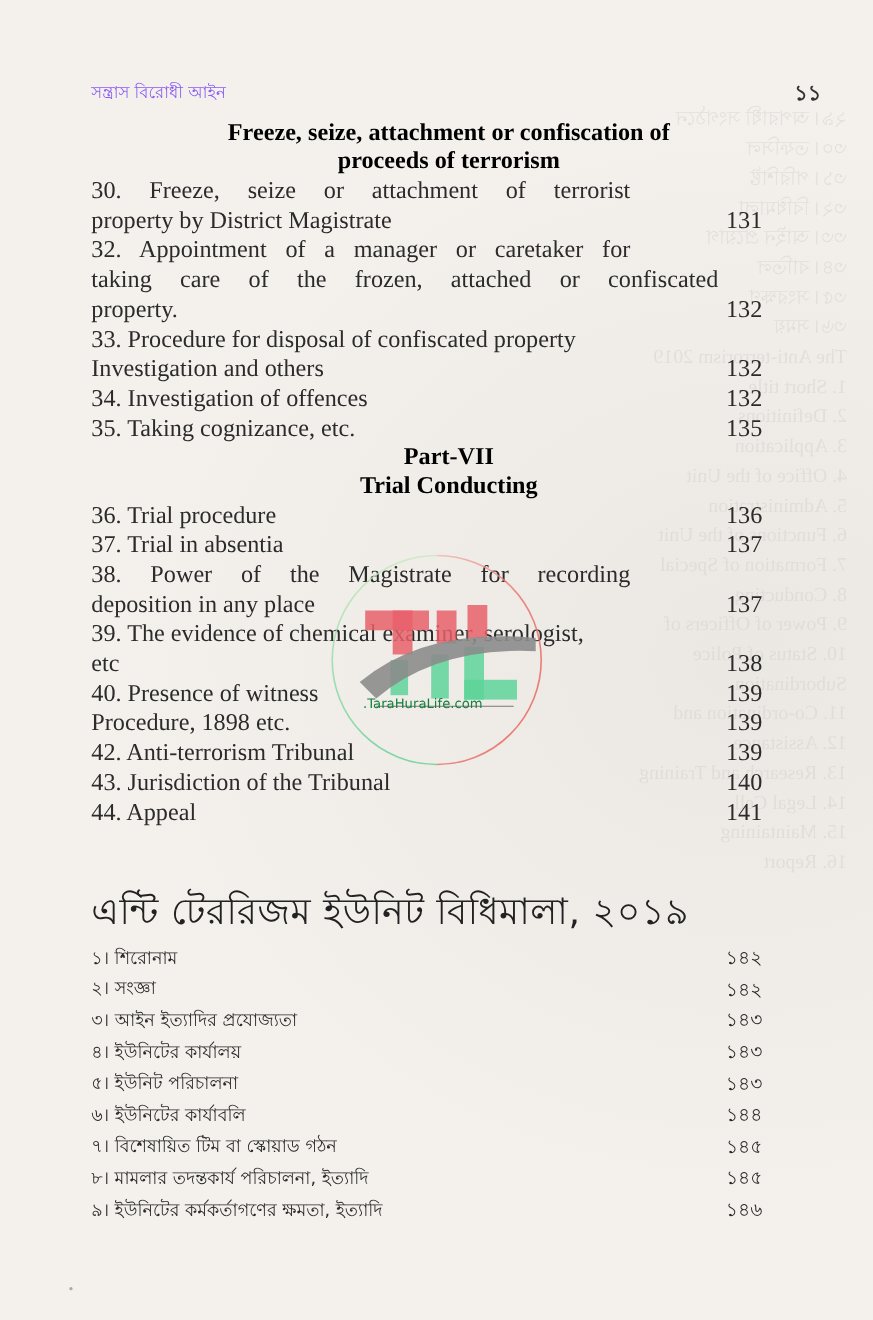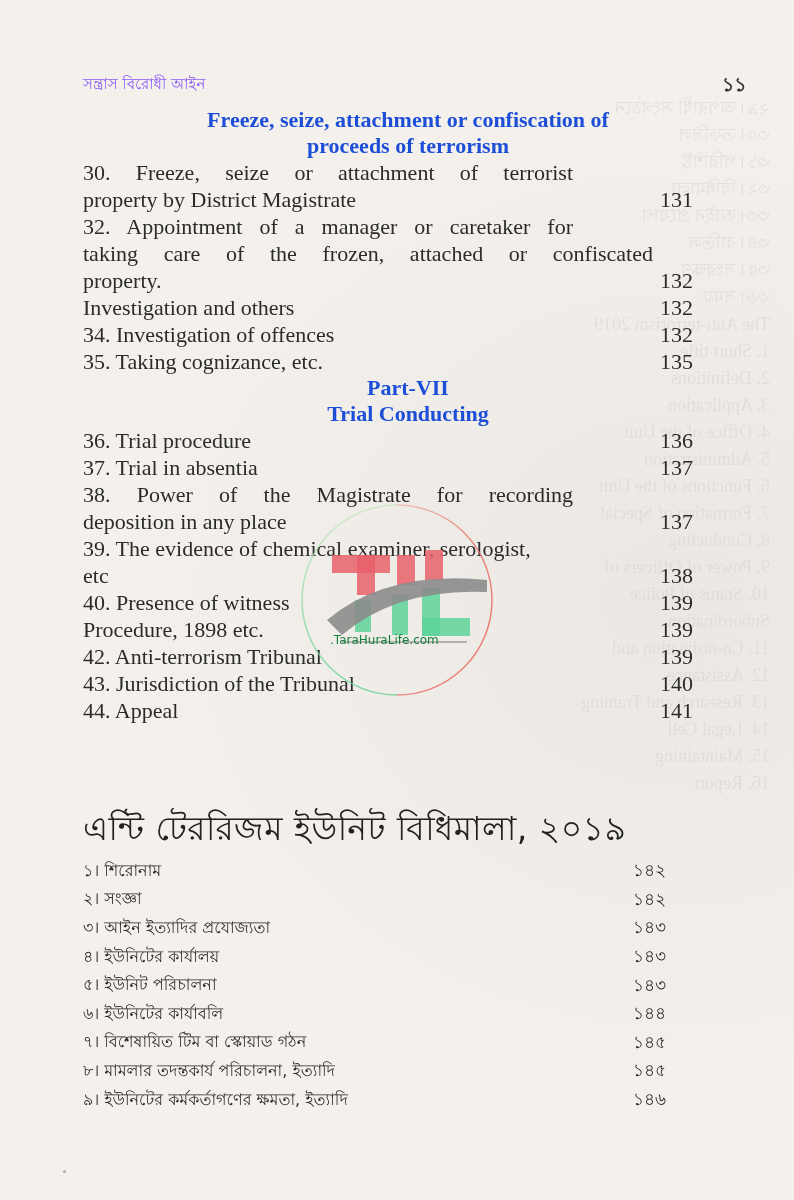--- a/index.html
+++ b/index.html
@@ -29,39 +29,39 @@
     .folio {
       position: absolute; left: 722px; top: 70px;
       font-family: "DejaVu Sans", sans-serif; font-size: 19px; font-weight: bold; color: #333;
     }
 
     .toc-en {
       position: absolute; left: 83px; top: 107px; width: 610px;
       font-size: 22px; line-height: 27px; color: #2b2b2b;
     }
     .sec-title {
-      text-align: center; font-weight: bold; font-size: 22px; line-height: 26px; color: #1d4ed8;
+      text-align: center; font-weight: bold; font-size: 22px; line-height: 26px; color: #000000;
       padding-left: 40px;
     }
     .sec-title.part { padding-left: 0; margin-left: 40px; }
     .line { display: flex; justify-content: space-between; }
     .line .text { flex: 1; text-align: justify; text-align-last: justify; padding-right: 60px; }
     .line .text.last-left { text-align-last: left; }
     .line .pg { width: 60px; text-align: right; }
 
     .bn-heading {
       position: absolute; left: 83px; top: 803px;
       font-family: "DejaVu Sans", sans-serif; font-size: 33px; color: #222; letter-spacing: 0.5px;
     }
     .toc-bn {
       position: absolute; left: 83px; top: 857px; width: 610px;
       font-family: "DejaVu Sans", sans-serif; font-size: 16px; color: #2a2a2a;
     }
     .toc-bn .row { display: flex; justify-content: space-between; height: 28.6px; align-items: center; }
-    .toc-bn .row .pg { width: 60px; font-size: 17px; }
+    .toc-bn .row .pg { width: 60px; text-align: right; font-size: 17px; }
 
     
     .watermark {
       position: absolute; left: 297px; top: 500px; width: 200px; height: 200px;
       pointer-events: none;
     }
     .wm-text {
       position: absolute; left: 330px; top: 633px; font-family: "DejaVu Sans", sans-serif;
       font-size: 12px; color: #15803d;
     }
@@ -130,20 +130,23 @@
           <span class="text" style="padding-right:0;margin-right:40px;">taking care of the frozen, attached or confiscated</span>
         </div>
       <div class="line">
           <span class="text last-left">property.</span>
           <span class="pg">132</span>
         </div>
     </div>
 
     <div>
       <div class="line">
+          <span class="text last-left" style="padding-right:0;">33. Procedure for disposal of confiscated property</span>
+        </div>
+      <div class="line">
           <span class="text last-left">Investigation and others</span>
           <span class="pg">132</span>
         </div>
     </div>
 
     <div>
       <div class="line">
           <span class="text last-left">34. Investigation of offences</span>
           <span class="pg">132</span>
         </div>

